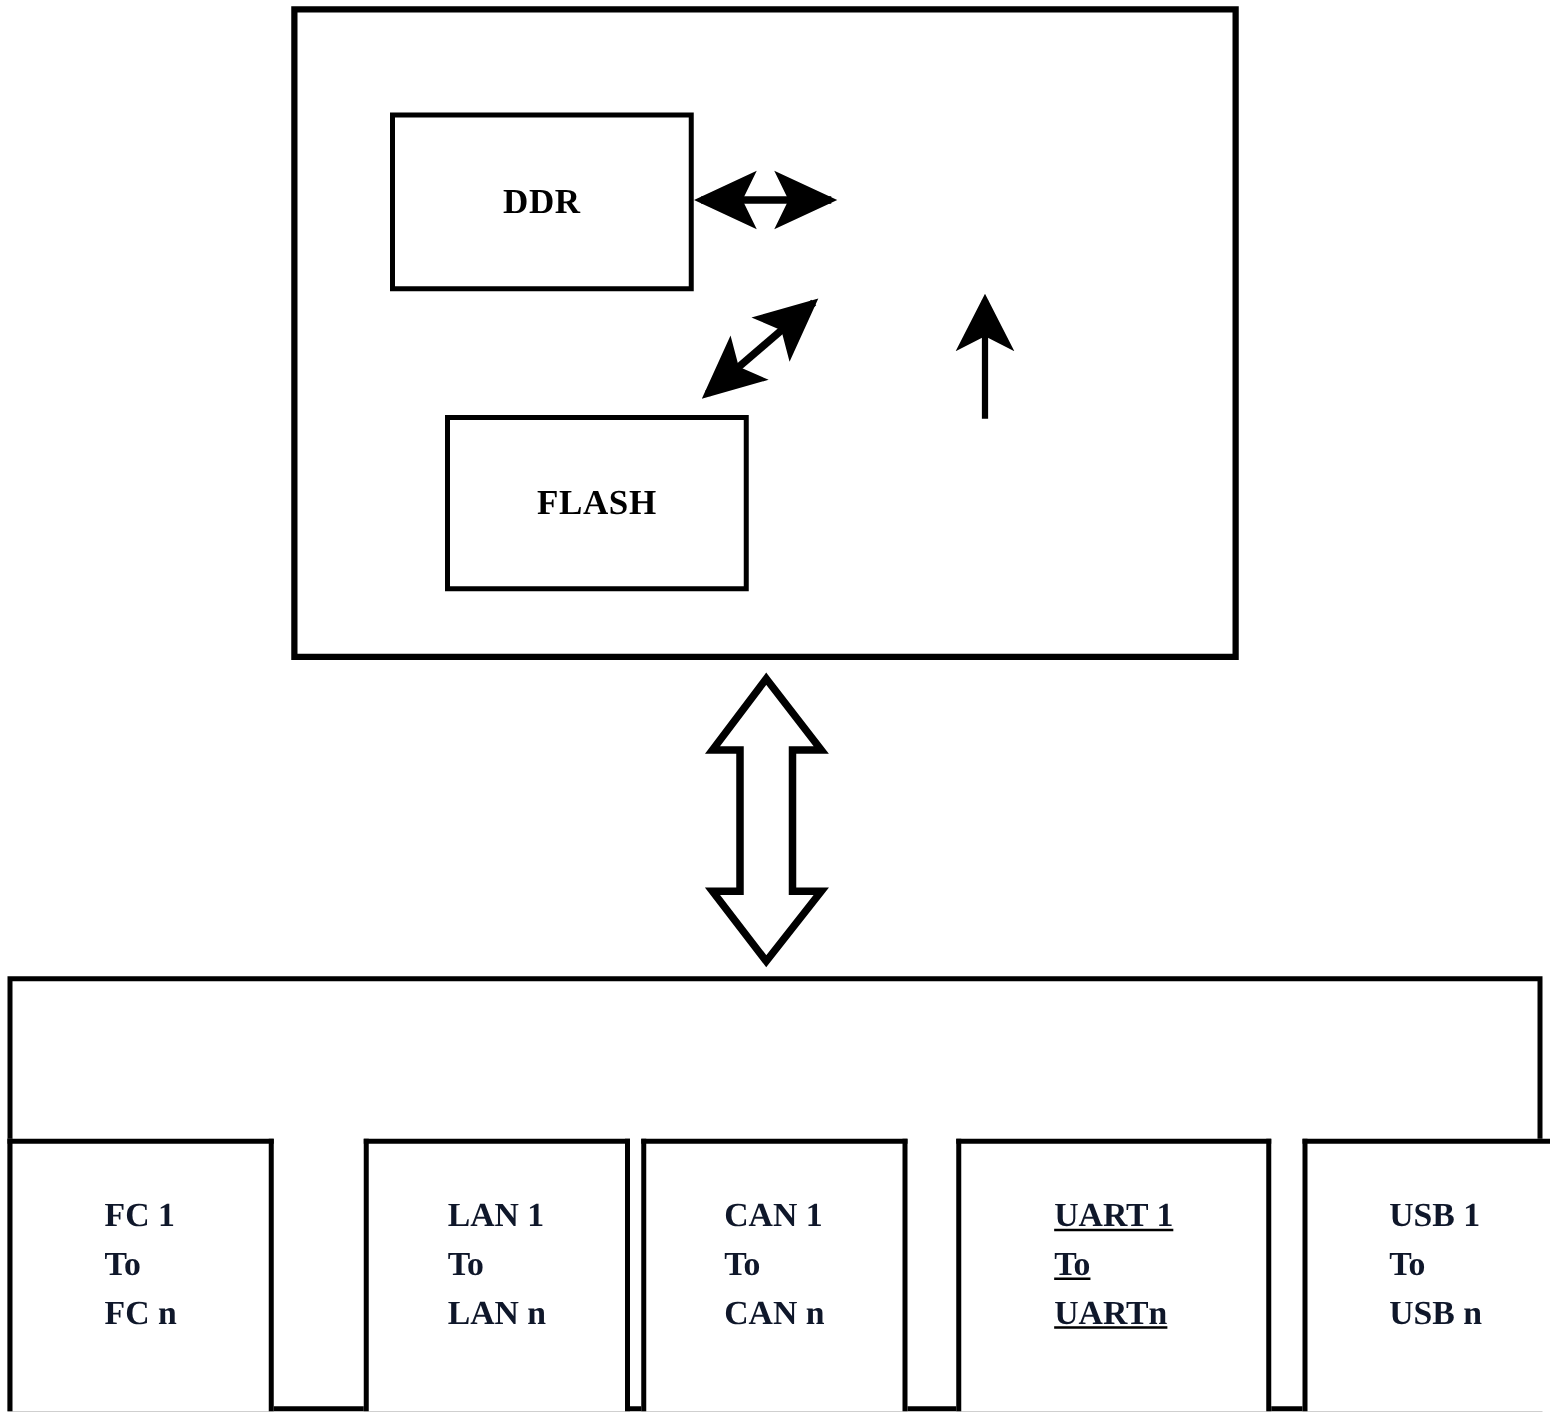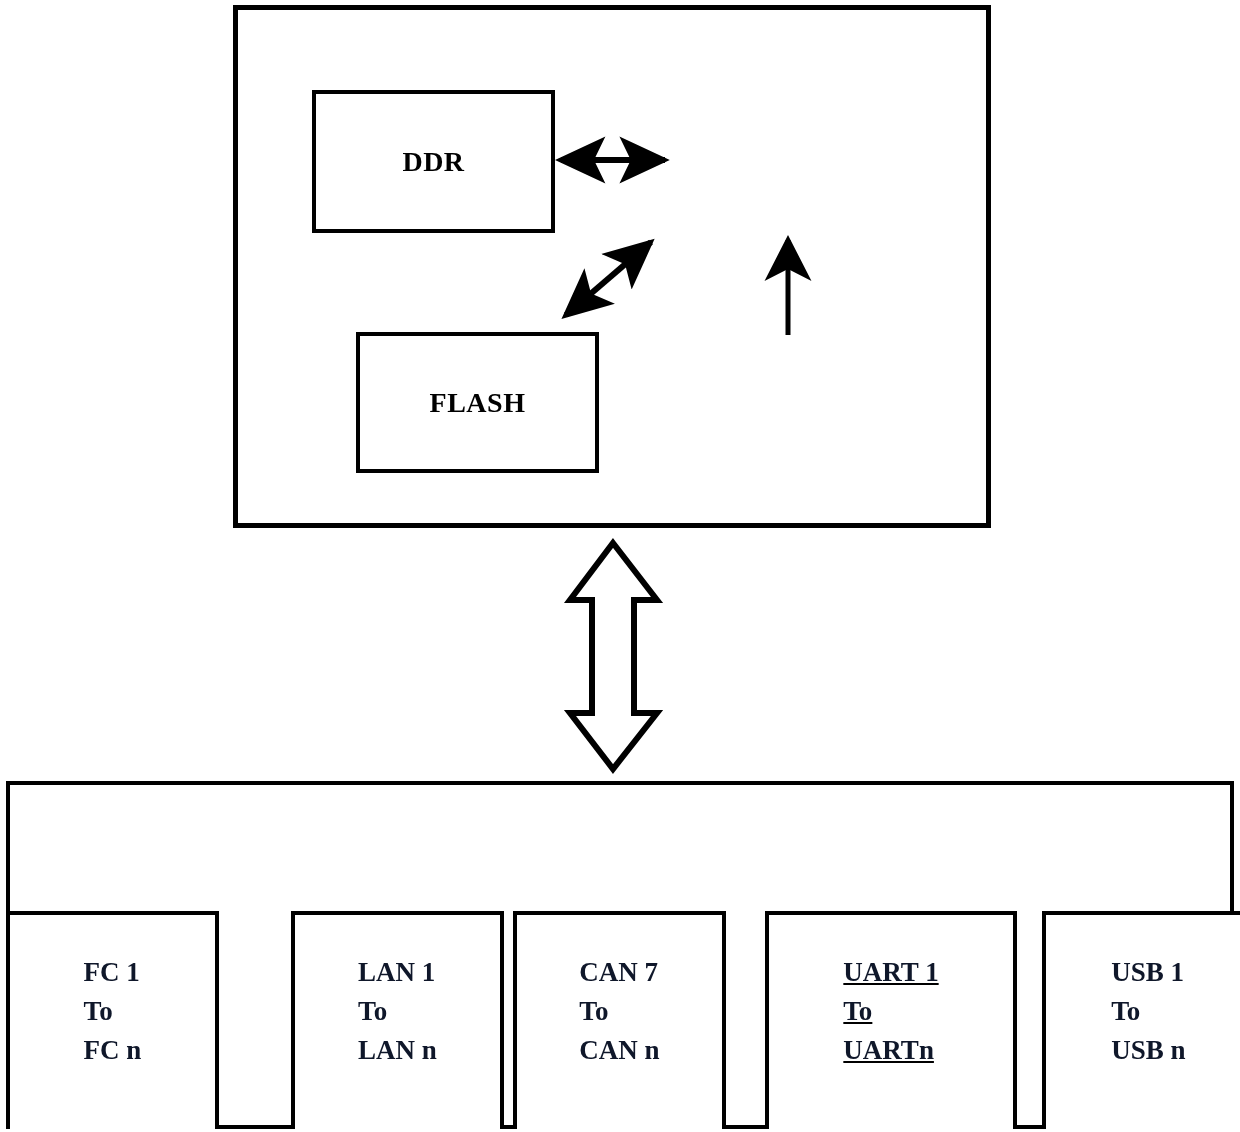--- a/index.html
+++ b/index.html
@@ -110,21 +110,21 @@
   <div class="box periph-box" style="left:259px; top:911px; width:213px; height:218px;margin-left:32px;">
     <div class="periph-label">
       <span>LAN 1</span>
       <span>To</span>
       <span>LAN n</span>
     </div>
   </div>
 
   <div class="box periph-box" style="left:513px; top:911px; width:213px; height:218px;">
     <div class="periph-label">
-      <span>CAN 7</span>
+      <span>CAN 1</span>
       <span>To</span>
       <span>CAN n</span>
     </div>
   </div>
 
   <div class="box periph-box" style="left:765px; top:911px; width:252px; height:218px;text-decoration:underline;">
     <div class="periph-label">
       <span>UART 1</span>
       <span>To</span>
       <span>UARTn</span>

